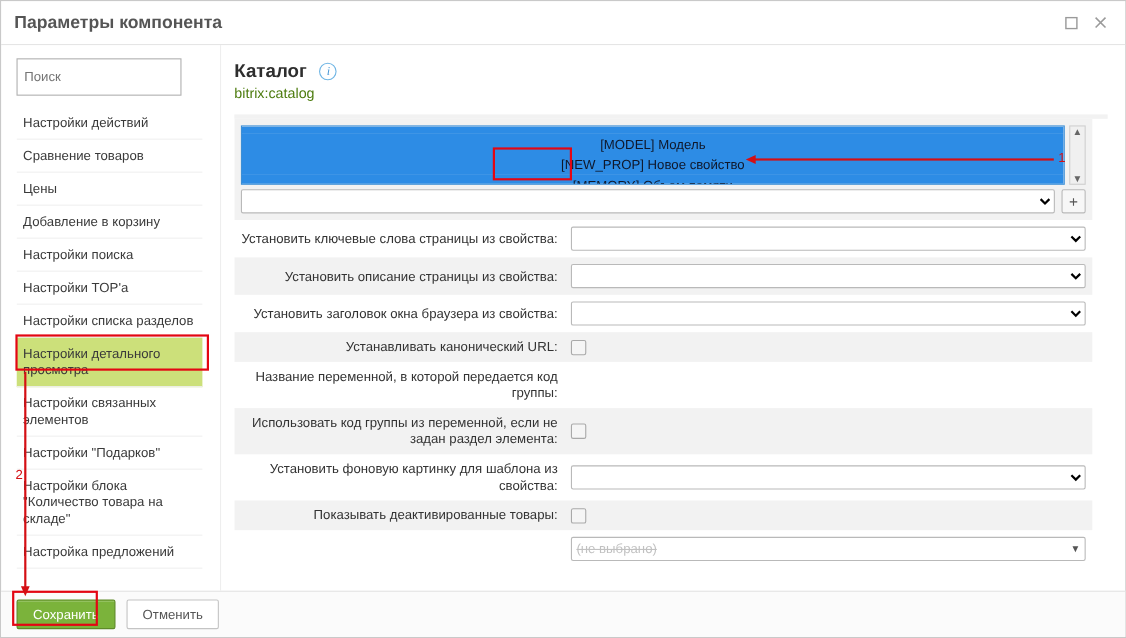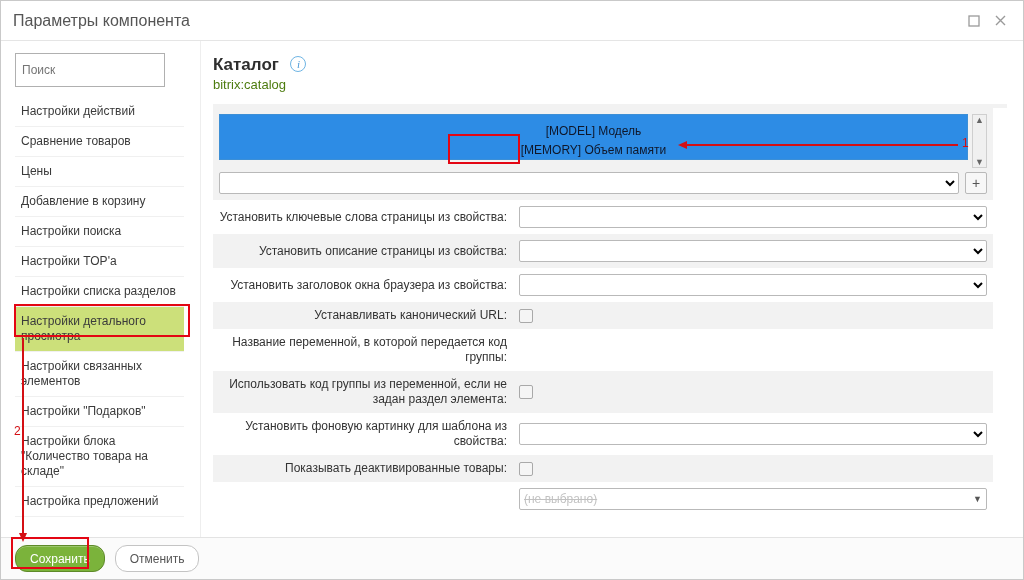--- a/index.html
+++ b/index.html
@@ -13,21 +13,21 @@
     width: 1024px; height: 580px;
     border: 1px solid #c9c9c9;
     display: flex; flex-direction: column;
     background: #fff;
   }
   .titlebar {
     height: 40px; display: flex; align-items: center;
     padding: 0 12px; border-bottom: 1px solid #e5e5e5;
     color: #555; font-size: 16px;
   }
-  .titlebar .ttl { flex: 1; }
+  .titlebar .ttl { flex: 1; font-weight: bold; }
   .titlebar .win-btn {
     width: 22px; height: 22px; display: flex; align-items: center;
     justify-content: center; color: #888; cursor: pointer;
     margin-left: 4px;
   }
   .body {
     flex: 1; display: flex; min-height: 0;
   }
   .sidebar {
     width: 200px; border-right: 1px solid #eee;
@@ -135,21 +135,21 @@
   }
   .footer {
     height: 42px; border-top: 1px solid #e3e3e3;
     background: #fbfbfb;
     display: flex; align-items: center;
     padding: 0 14px; gap: 10px;
     position: relative;
   }
   .btn {
     height: 27px; padding: 0 14px;
-    border-radius: 12px; font-size: 12px;
+    border-radius: 2px; font-size: 12px;
     cursor: pointer; display: flex; align-items: center;
   }
   .btn-primary {
     background: #7bb33b; color: #fff; border: 1px solid #5e8a29;
     box-shadow: inset 0 1px 0 rgba(255,255,255,.25);
   }
   .btn-default {
     background: #fff; color: #555; border: 1px solid #c4c4c4;
   }
 
@@ -246,20 +246,21 @@
       <div class="divider"></div>
 
       <div class="form-area">
 
         <div class="row shade" style="align-items:flex-start;">
           <div class="row-ctrl" style="flex-direction:column; align-items:stretch; gap:4px;">
             <div class="multiselect-wrap">
               <div class="multiselect">
                 <div class="trunc-first">&nbsp;</div>
                 <div class="ms-item">[MODEL] Модель</div>
+                <div class="ms-item">[NEW_PROP] Новое свойство</div>
                 <div class="ms-item">[MEMORY] Объем памяти</div>
               </div>
               <div class="ms-scroll">
                 <div class="arr">▲</div>
                 <div class="track"></div>
                 <div class="arr">▼</div>
               </div>
             </div>
             <div style="display:flex; gap:6px;">
               <select class="select"></select>

